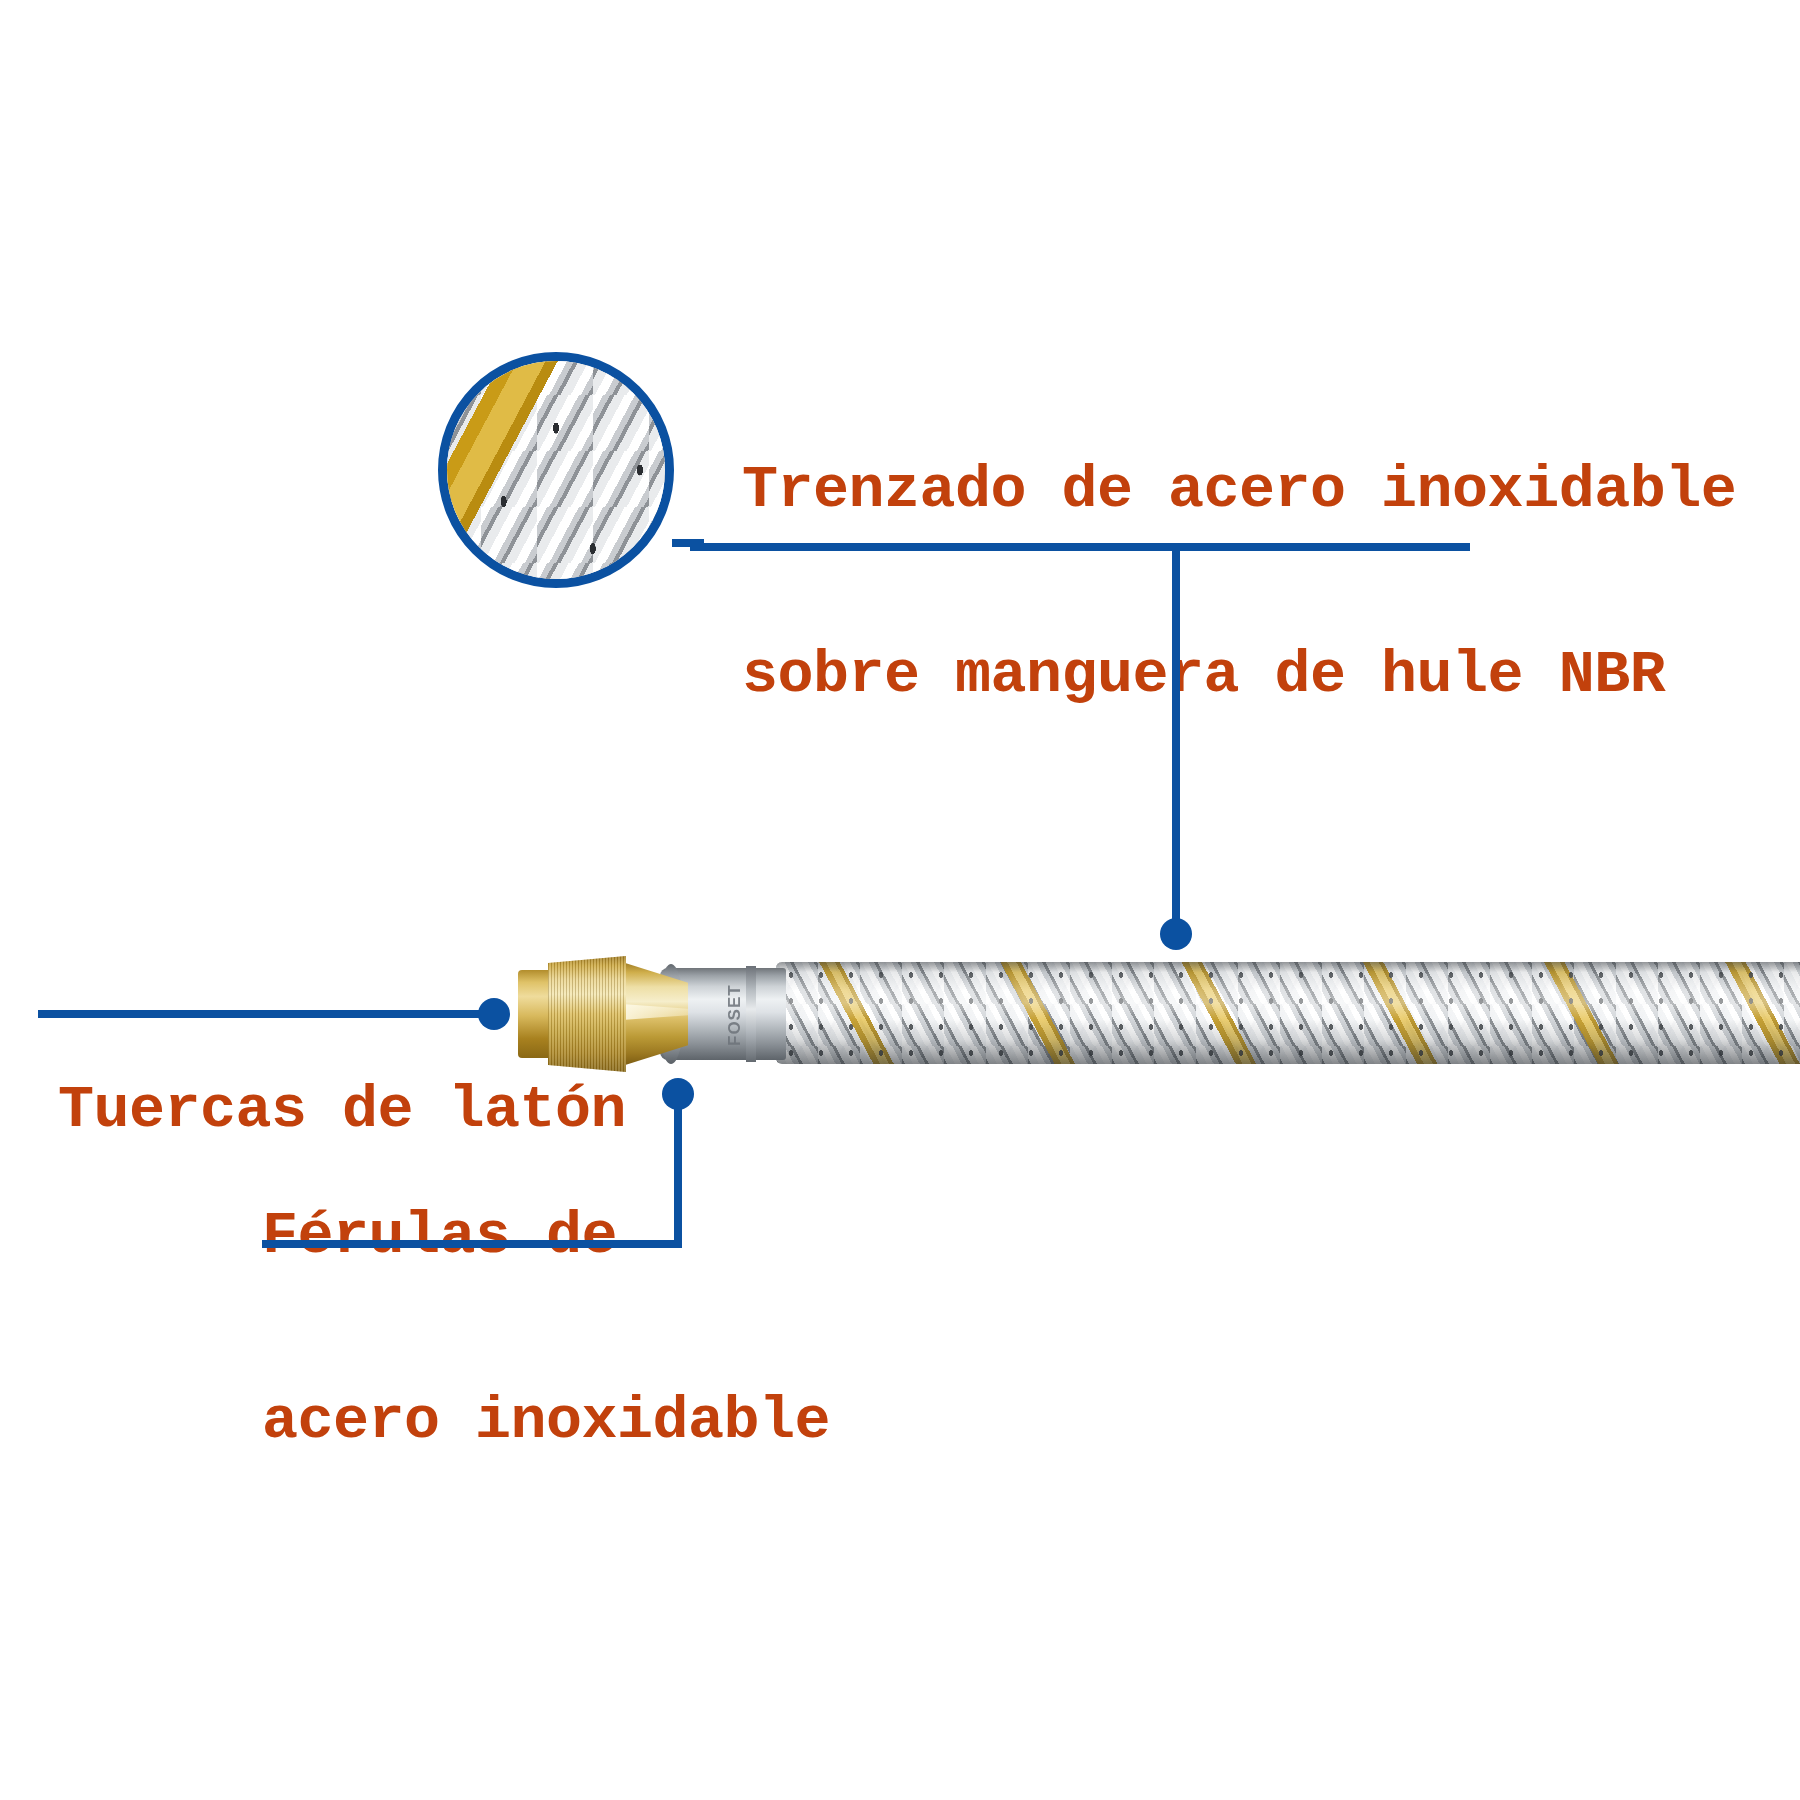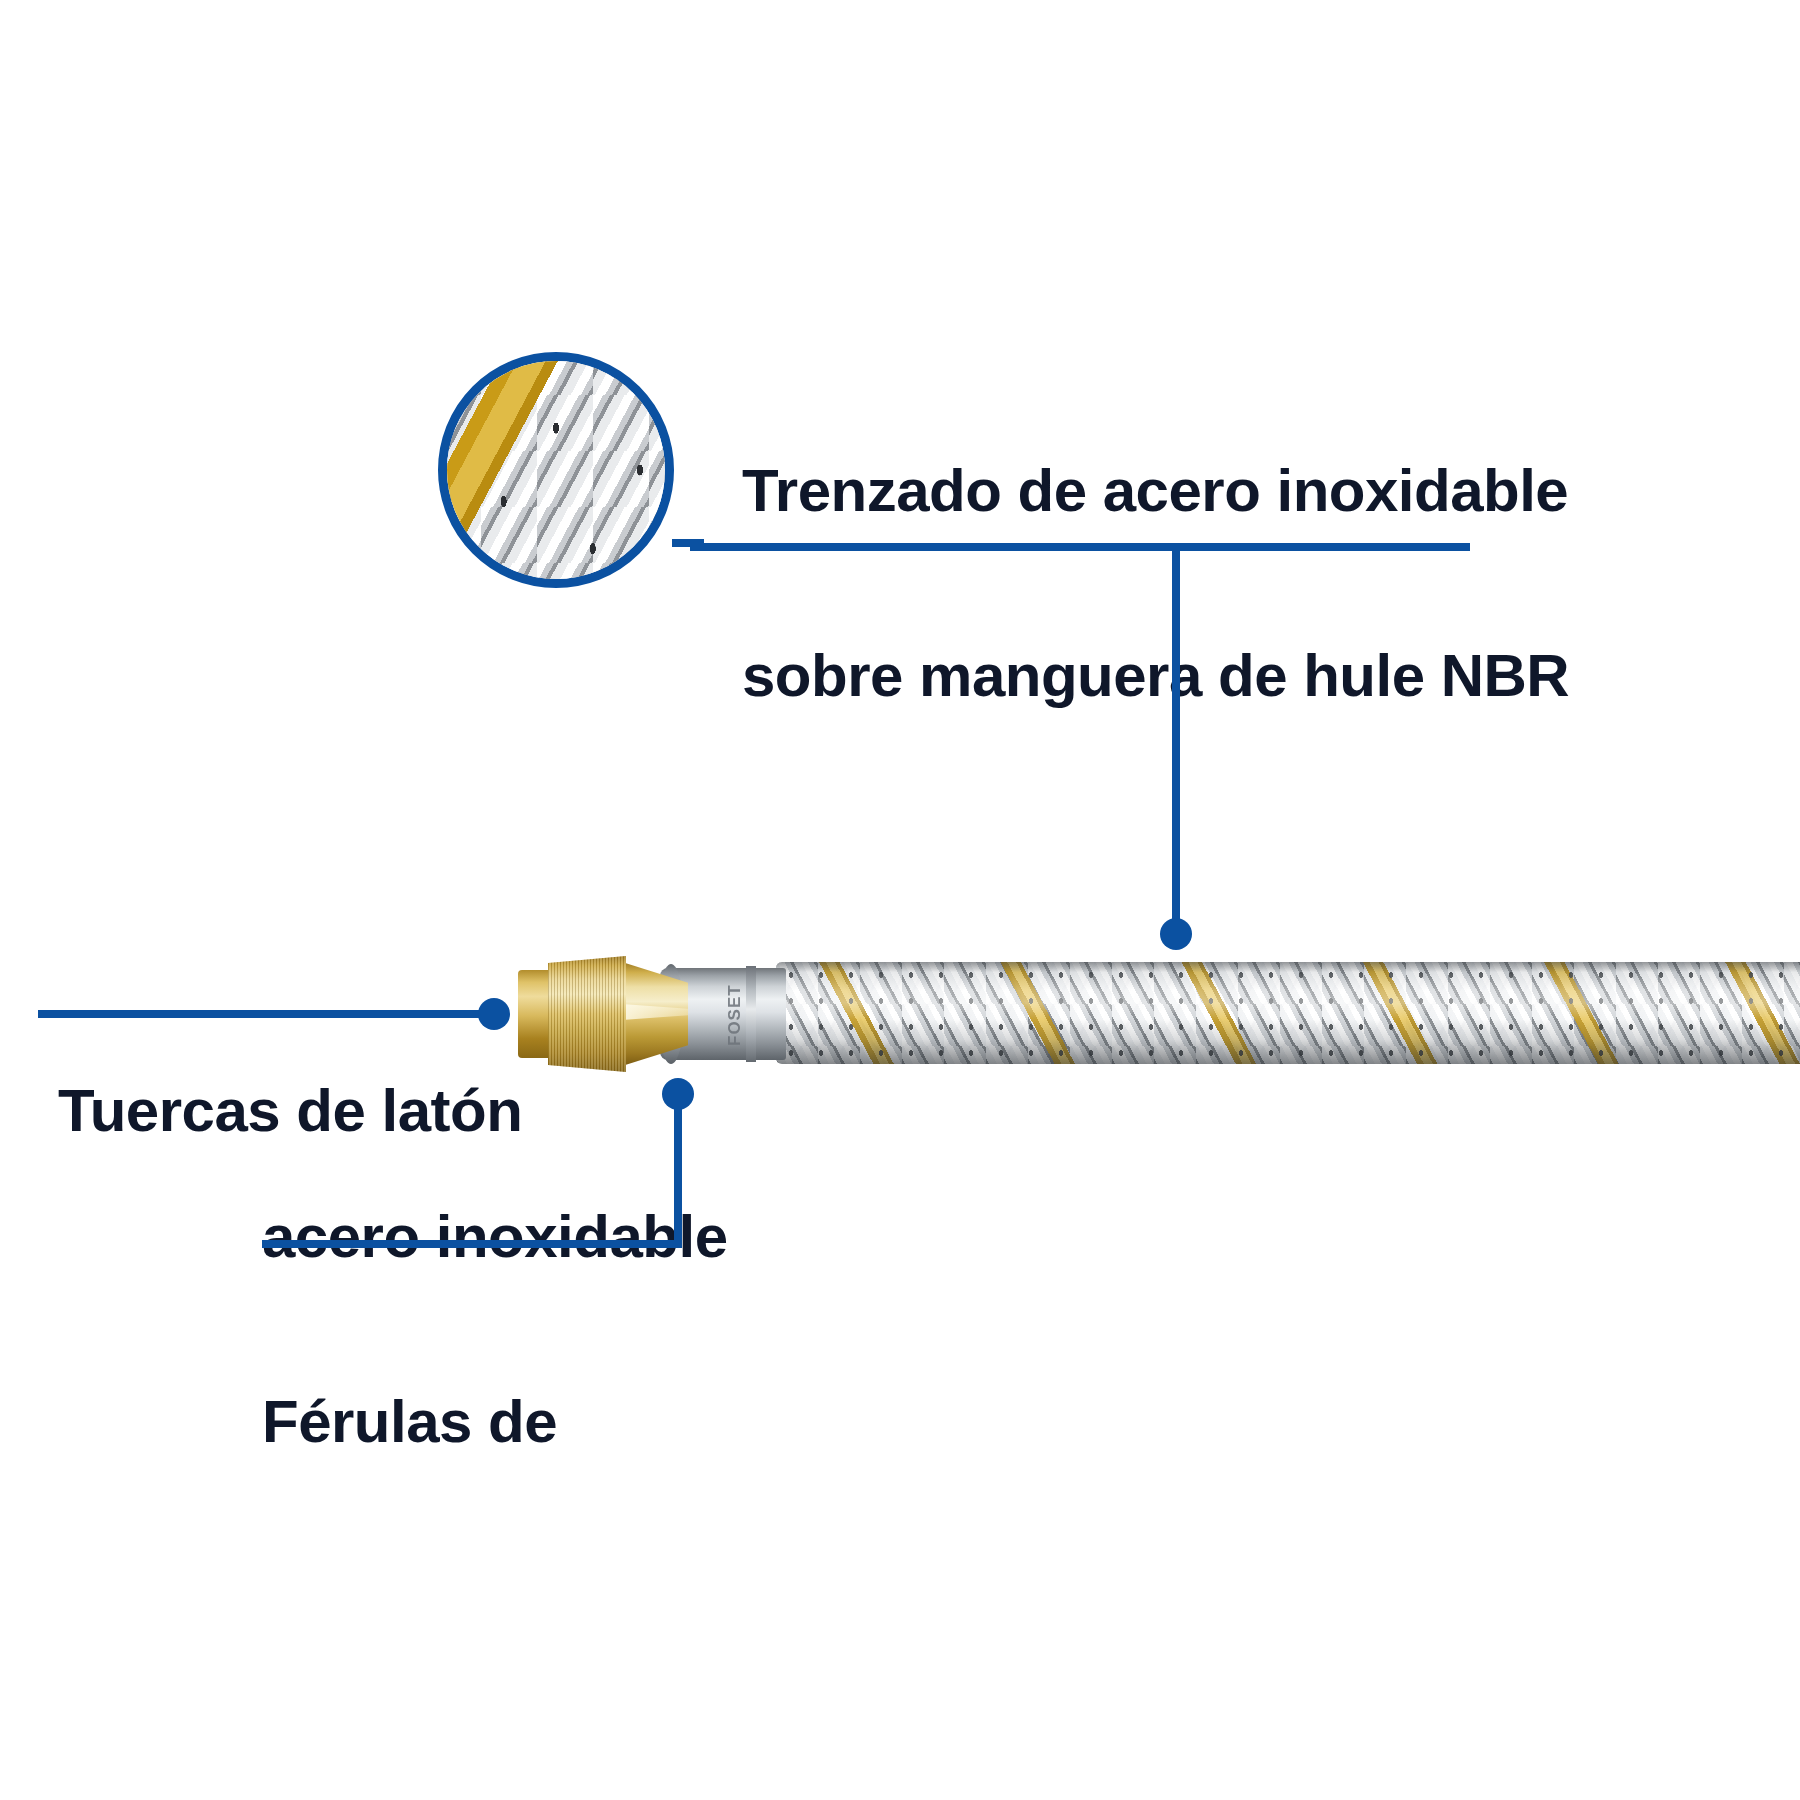--- a/index.html
+++ b/index.html
@@ -14,22 +14,22 @@
     position: relative;
     width: 1800px;
     height: 1800px;
     background: #ffffff;
     overflow: hidden;
   }
 
   
   .abs { position: absolute; }
   .lbl {
-    color: #0f172a;
-    font-family: Liberation Sans, sans-serif;
+    color: #c2410c;
+    font-family: Liberation Mono, monospace;
     font-weight: 700;
     letter-spacing: -0.5px;
     white-space: pre;
     line-height: 1.03;
   }
   .rule { background: #0b51a1; }
   .dot  { background: #0b51a1; border-radius: 50%; }
 
   
   #callout-braid-text {
@@ -296,22 +296,22 @@
   <div class="abs rule" id="callout-braid-stem"></div>
   <div class="abs dot" id="callout-braid-dot"></div>
 
   <div class="abs lbl" id="callout-nuts-text">
     <div>Tuercas de latón</div>
   </div>
   <div class="abs rule" id="callout-nuts-lead"></div>
   <div class="abs dot" id="callout-nuts-dot"></div>
 
   <div class="abs lbl" id="callout-ferrules-text">
+    <div>Férulas de</div>
     <div>acero inoxidable</div>
-    <div>Férulas de</div>
   </div>
   <div class="abs rule" id="callout-ferrules-underline"></div>
   <div class="abs rule" id="callout-ferrules-stem"></div>
   <div class="abs dot" id="callout-ferrules-dot"></div>
 
   <div class="abs" id="hose-assembly">
 
     <div class="abs" id="hose-braid">
       <div id="hose-braid-weave"></div>
       <div id="hose-braid-gold2"></div>

